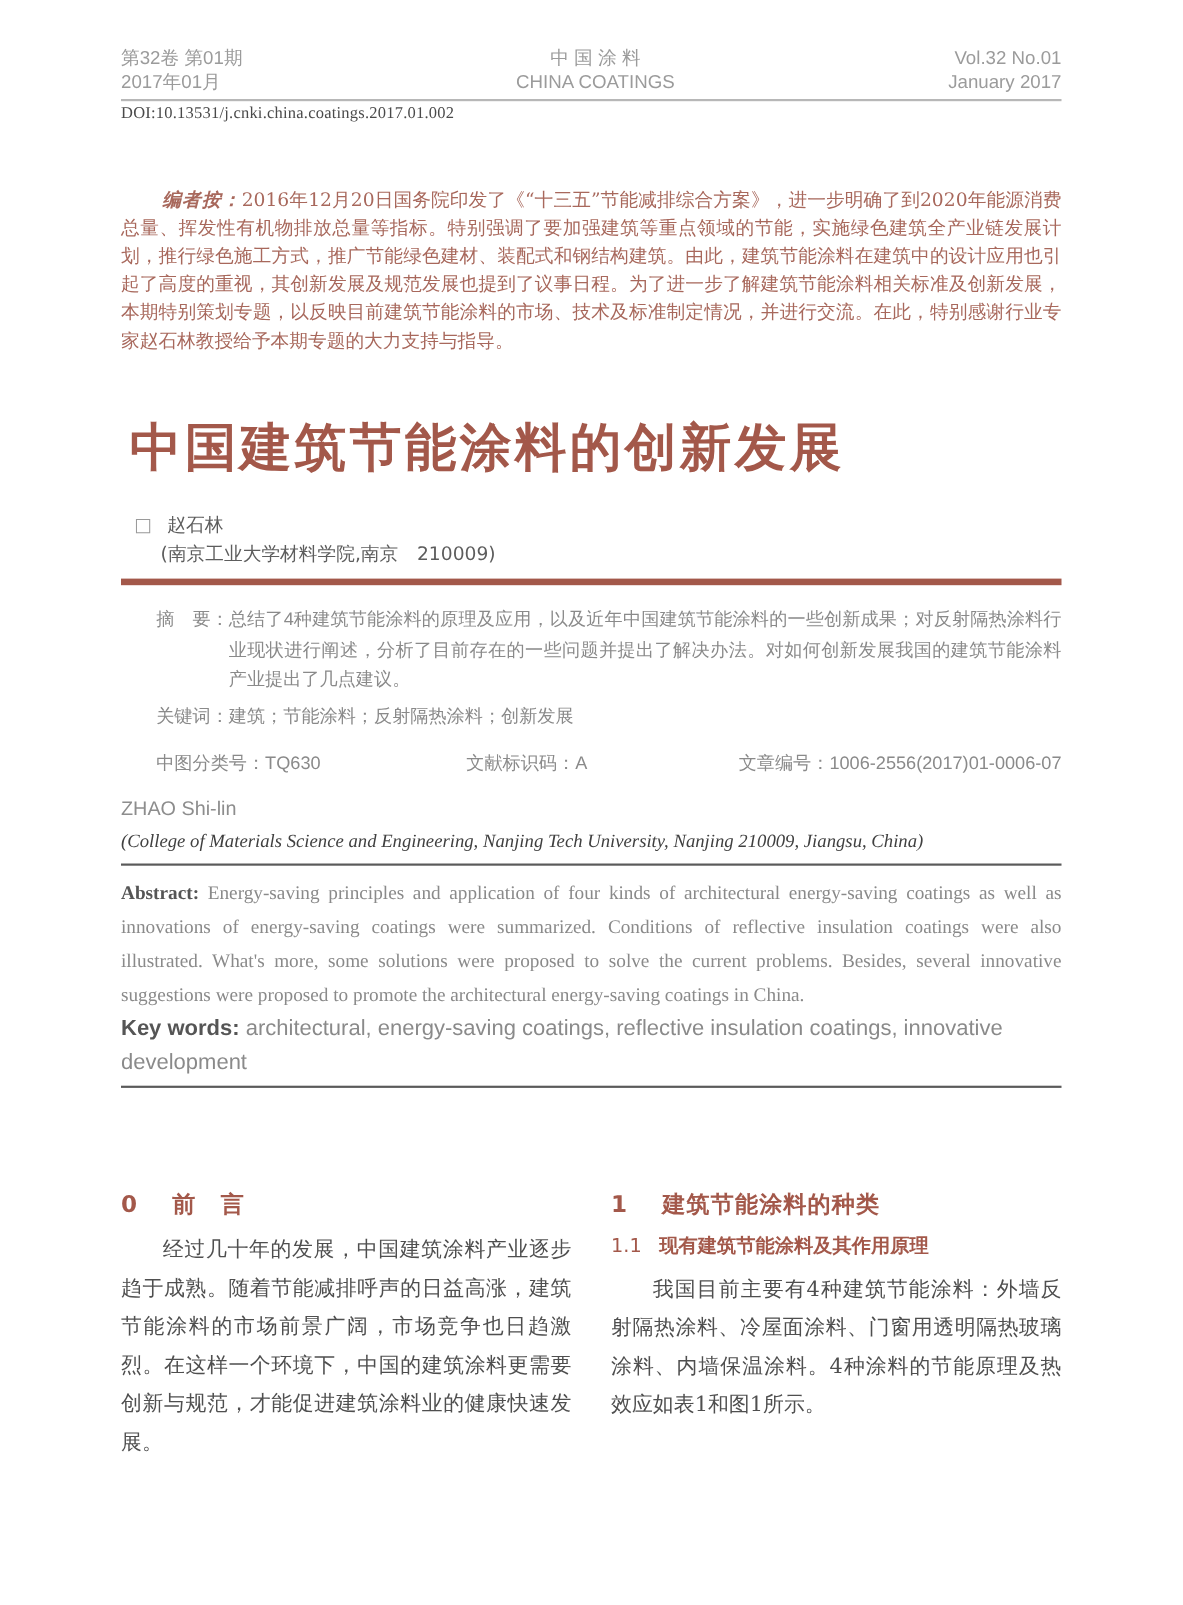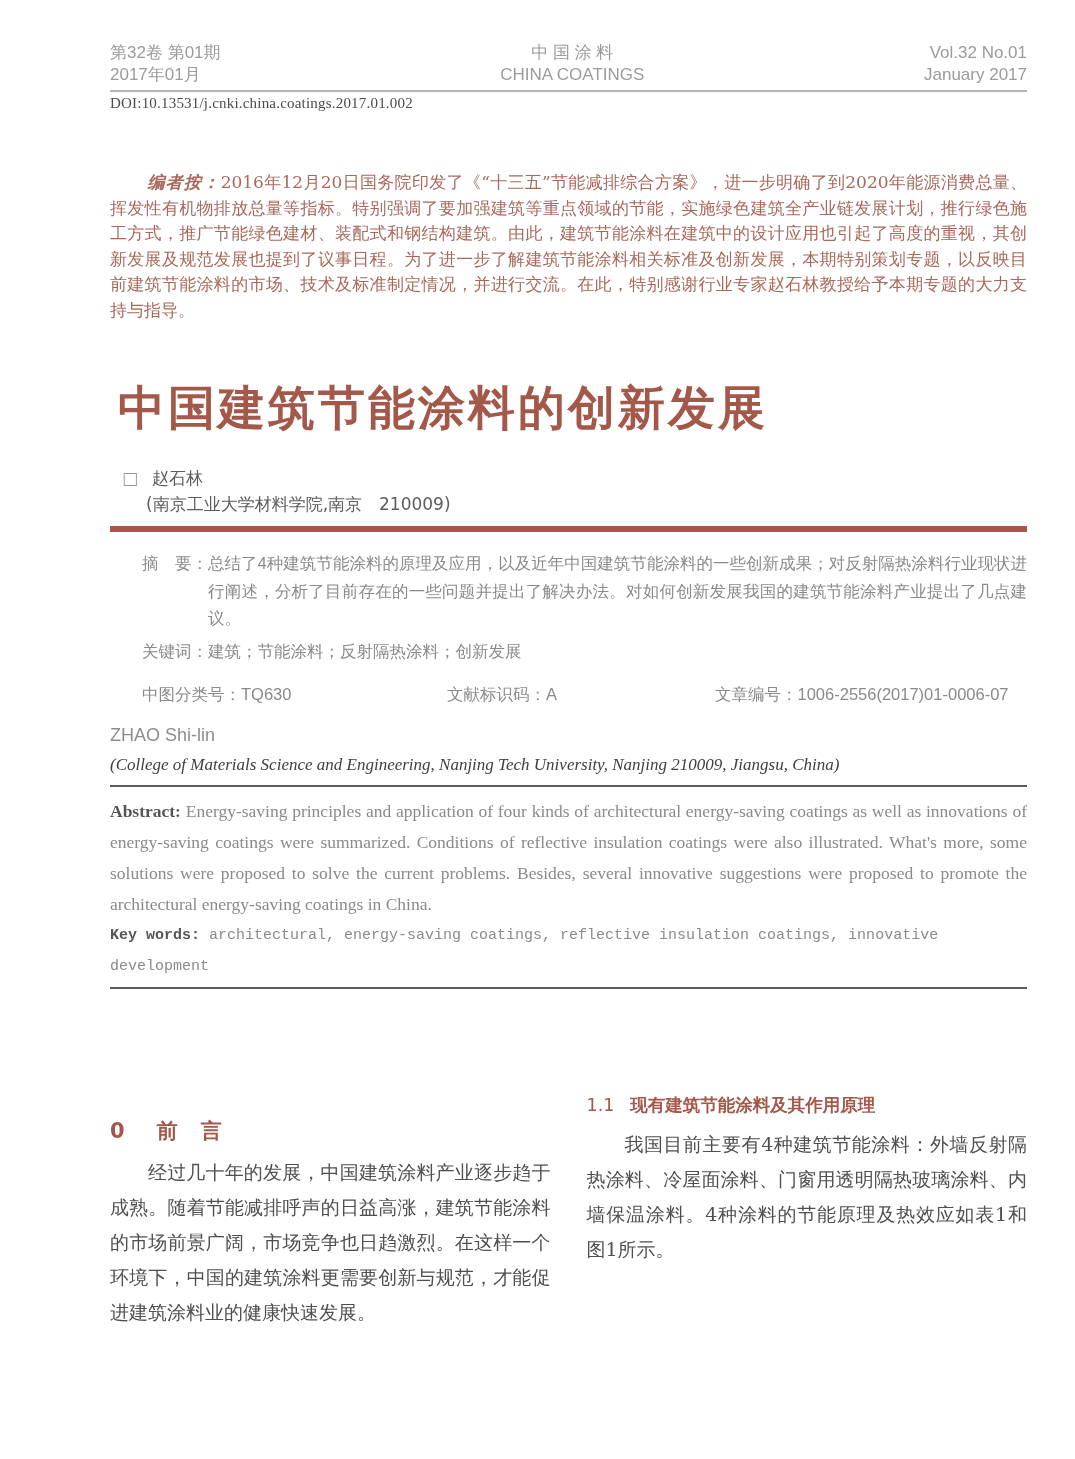--- a/index.html
+++ b/index.html
@@ -10,21 +10,21 @@
     --footer:#99a1a8;
     --rule-dark:#5a5a5a;
   }
   *{margin:0;padding:0;box-sizing:border-box;}
   html,body{background:#ffffff;}
   body{
     width:1075px;height:1459px;overflow:hidden;position:relative;
     font-family:"DejaVu Serif","Liberation Serif",serif;
     color:var(--body);
   }
-  .page{padding:42px 48px 0 110px;width:1075px;height:1459px;}
+  .page{padding:42px 110px 0 110px;width:1075px;height:1459px;}
 
   
   .journal-header{display:flex;justify-content:space-between;align-items:flex-start;
     font-family:"Liberation Sans","DejaVu Sans",sans-serif;color:#9b9b9b;font-size:17px;line-height:22px;}
   .jh-left{text-align:left;}
   .jh-center{text-align:center;}
   .jh-right{text-align:right;}
   .header-rule{border-bottom:2px solid #b7b7b7;margin-top:4px;}
   .doi-line{font-family:"Liberation Serif",serif;font-size:15px;color:#4a4a4a;margin-top:3px;letter-spacing:.2px;}
 
@@ -62,30 +62,30 @@
     font-size:31px;font-weight:bold;line-height:51px;letter-spacing:.3px;}
   .en-author{margin-top:16px;font-size:18px;color:#8d8d8d;
     font-family:"Liberation Sans","DejaVu Sans",sans-serif;}
   .en-affiliation{margin-top:9px;font-size:17px;color:#404040;font-style:italic;
     font-family:"Liberation Serif","DejaVu Serif",serif;}
   .thin-rule{margin-top:10px;border-bottom:2px solid var(--rule-dark);}
 
   .en-abstract{margin-top:9px;font-family:"Liberation Serif","DejaVu Serif",serif;
     font-size:17.5px;line-height:31px;color:var(--muted);text-align:justify;}
   .en-abstract .bold-label{font-weight:bold;color:#555;}
-  .en-keywords{font-family:Liberation Mono, monospace;
-    font-size:15px;line-height:31px;color:var(--muted);}
+  .en-keywords{font-family:Liberation Sans, sans-serif;
+    font-size:20px;line-height:31px;color:var(--muted);}
   .en-keywords .bold-label{font-weight:bold;color:#555;}
   .thin-rule2{margin-top:5px;border-bottom:2px solid var(--rule-dark);}
 
   
   .columns{display:flex;gap:36px;margin-top:92px;}
   .col{flex:1;min-width:0;}
   .sec-heading{color:var(--accent);font-family:"DejaVu Sans","Liberation Sans",sans-serif;
-    font-weight:bold;font-size:21px;line-height:28px;letter-spacing:1px;margin-top:36px;}
+    font-weight:bold;font-size:21px;line-height:28px;letter-spacing:1px;}
   .sec-heading .sec-num{margin-right:22px;letter-spacing:10px;}
   .subsec-heading{color:var(--accent);font-family:"DejaVu Sans","Liberation Sans",sans-serif;
     font-weight:bold;font-size:17.5px;line-height:24px;margin-top:12px;}
   .subsec-heading .sec-num{margin-right:16px;font-weight:normal;}
   .body-para{margin-top:10px;font-size:19px;line-height:35px;text-align:justify;
     text-indent:2em;color:var(--body);font-family:"DejaVu Serif","Liberation Serif",serif;}
 </style>
 </head>
 <body>
 
@@ -139,18 +139,19 @@
   <p class="en-abstract"><span class="bold-label">Abstract:</span><span> Energy-saving principles and application of four kinds of architectural energy-saving coatings as well as innovations of energy-saving coatings were summarized. Conditions of reflective insulation coatings were also illustrated. What's more, some solutions were proposed to solve the current problems. Besides, several innovative suggestions were proposed to promote the architectural energy-saving coatings in China.</span></p>
   <p class="en-keywords"><span class="bold-label">Key words:</span><span> architectural, energy-saving coatings, reflective insulation coatings, innovative development</span></p>
   <div class="thin-rule2"></div>
 
   <div class="columns">
     <div class="col">
       <h3 class="sec-heading"><span class="sec-num">0</span><span>前　言</span></h3>
       <p class="body-para">经过几十年的发展，中国建筑涂料产业逐步趋于成熟。随着节能减排呼声的日益高涨，建筑节能涂料的市场前景广阔，市场竞争也日趋激烈。在这样一个环境下，中国的建筑涂料更需要创新与规范，才能促进建筑涂料业的健康快速发展。</p>
     </div>
     <div class="col">
+      <h3 class="sec-heading"><span class="sec-num">1</span><span>建筑节能涂料的种类</span></h3>
       <h4 class="subsec-heading"><span class="sec-num">1.1</span><span>现有建筑节能涂料及其作用原理</span></h4>
       <p class="body-para">我国目前主要有4种建筑节能涂料：外墙反射隔热涂料、冷屋面涂料、门窗用透明隔热玻璃涂料、内墙保温涂料。4种涂料的节能原理及热效应如表1和图1所示。</p>
     </div>
   </div>
 
 </div>
 
 </body></html>

